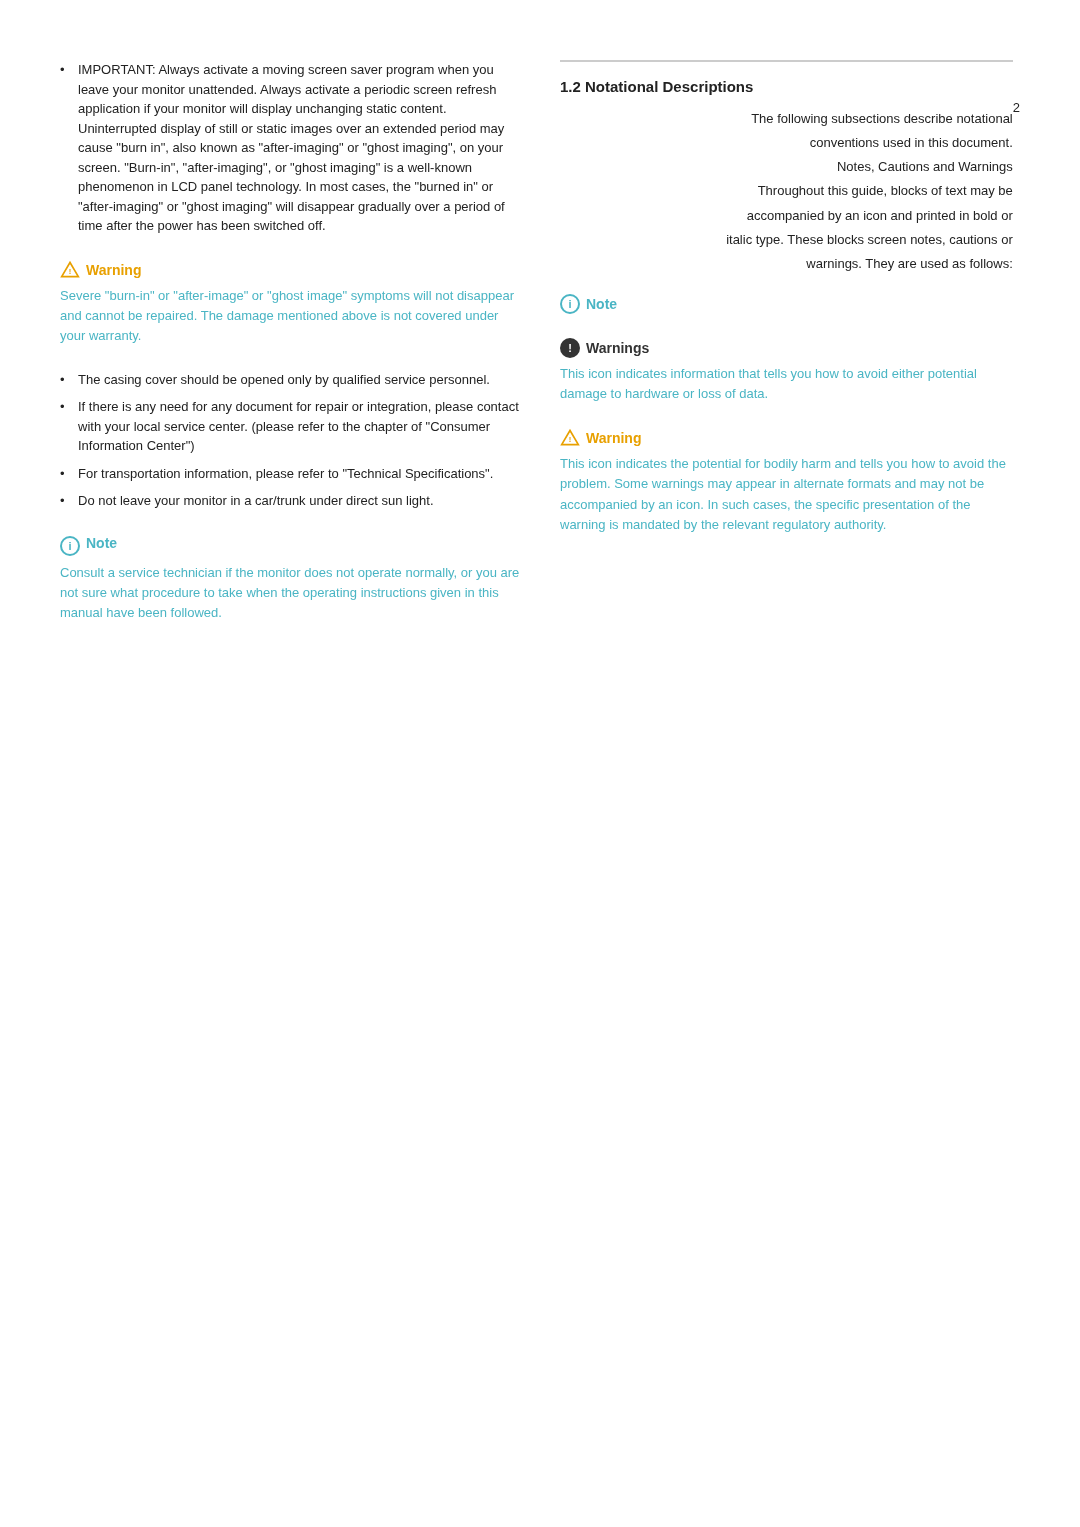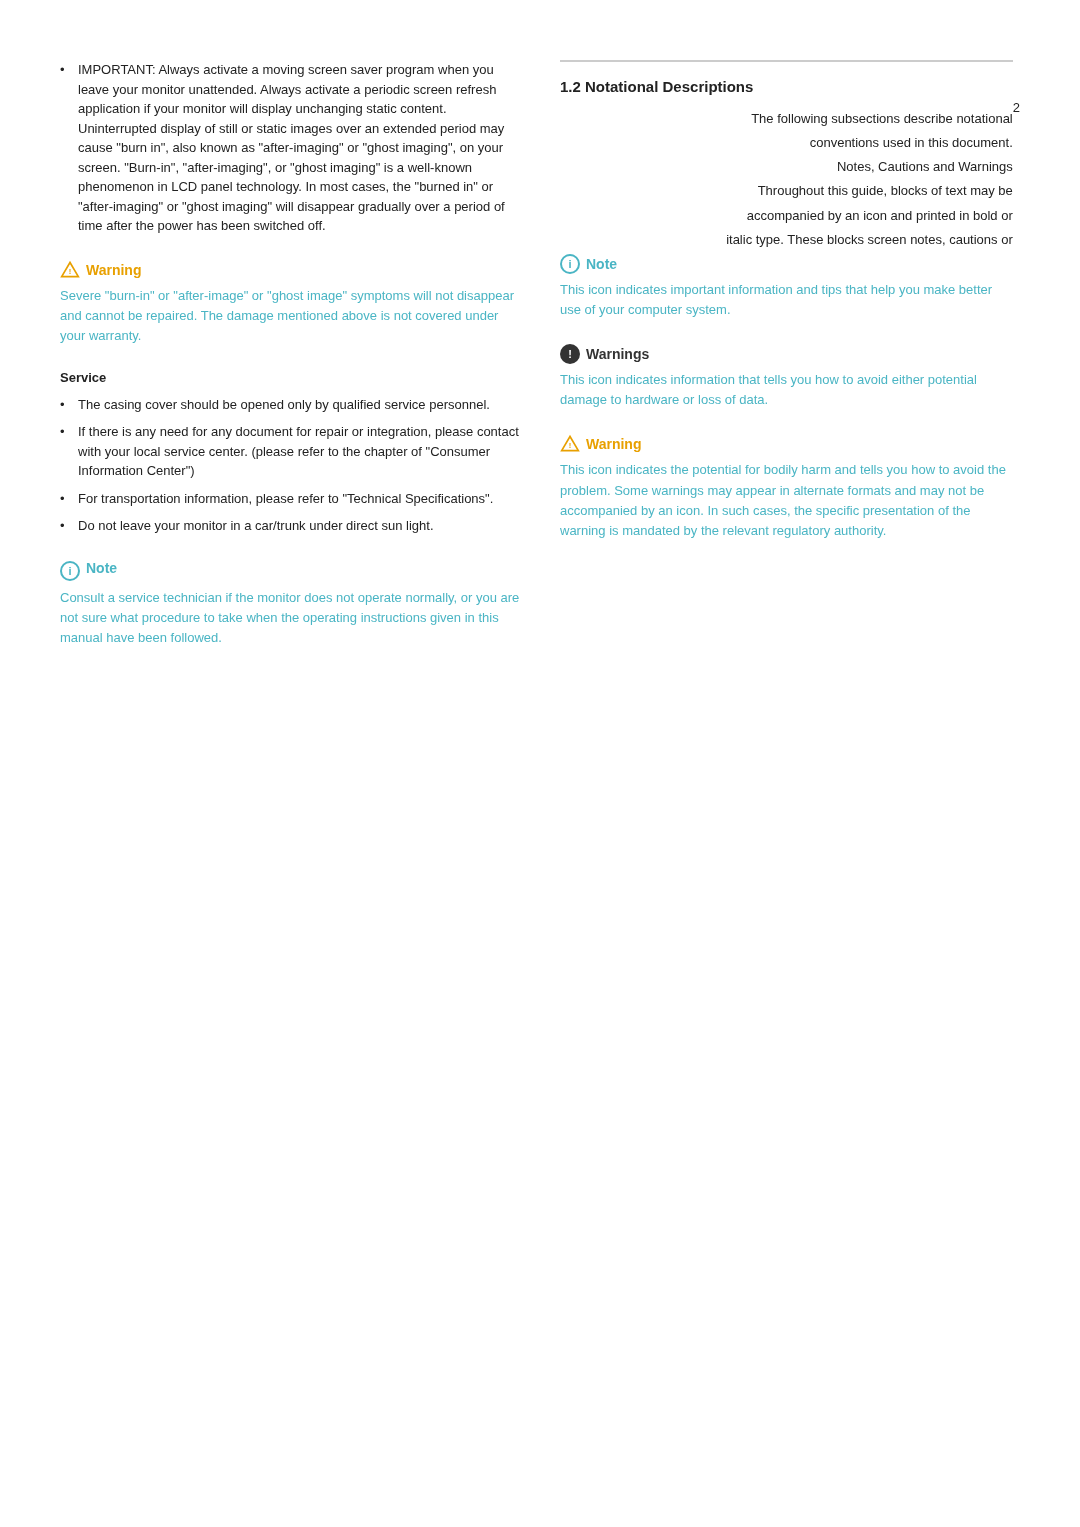--- a/index.html
+++ b/index.html
@@ -225,21 +225,20 @@
             <svg viewBox="0 0 24 24" fill="none">
               <path d="M12 3L2 20h20L12 3z" stroke="#e8a000" stroke-width="2" fill="none"></path>
               <text x="12" y="17" text-anchor="middle" font-size="9" fill="#e8a000" font-weight="bold">!</text>
             </svg>
           </span>
           <span class="label">Warning</span>
         </div>
         <div class="warning-text">Severe "burn-in" or "after-image" or "ghost image" symptoms will not disappear and cannot be repaired. The damage mentioned above is not covered under your warranty.</div>
       </div>
 
-      <div class="section-heading">Service</div>
       <ul class="bullet-list">
         <li>The casing cover should be opened only by qualified service personnel.</li>
         <li>If there is any need for any document for repair or integration, please contact with your local service center. (please refer to the chapter of "Consumer Information Center")</li>
         <li>For transportation information, please refer to "Technical Specifications".</li>
         <li>Do not leave your monitor in a car/trunk under direct sun light.</li>
       </ul>
 
       <div class="note-block">
         <div class="note-header">
           <span class="note-circle">i</span>
@@ -253,27 +252,27 @@
     <div class="right-col">
 
       <div class="rh1">1.2 Notational Descriptions</div>
 
       <p class="rp">The following subsections describe notational</p>
       <p class="rp">conventions used in this document.</p>
       <p class="rp">Notes, Cautions and Warnings</p>
       <p class="rp">Throughout this guide, blocks of text may be</p>
       <p class="rp">accompanied by an icon and printed in bold or</p>
       <p class="rp">italic type. These blocks screen notes, cautions or</p>
+      <p class="rp" style="margin-bottom:20px;">warnings. They are used as follows:</p>
 
       <div class="note-block">
         <div class="note-header">
           <span class="note-circle">i</span>
           <span style="font-weight:bold;font-size:14px;color:#4ab5c4;">Note</span>
         </div>
-        <div class="note-text">This icon indicates important information and tips that help you make better use of your computer system.</div>
       </div>
 
       <div class="caution-block">
         <div class="caution-header">
           <span class="caution-circle">!</span>
           <span style="font-weight:bold;font-size:14px;color:#333;">Warnings</span>
         </div>
         <div class="caution-text">This icon indicates information that tells you how to avoid either potential damage to hardware or loss of data.</div>
       </div>
 

